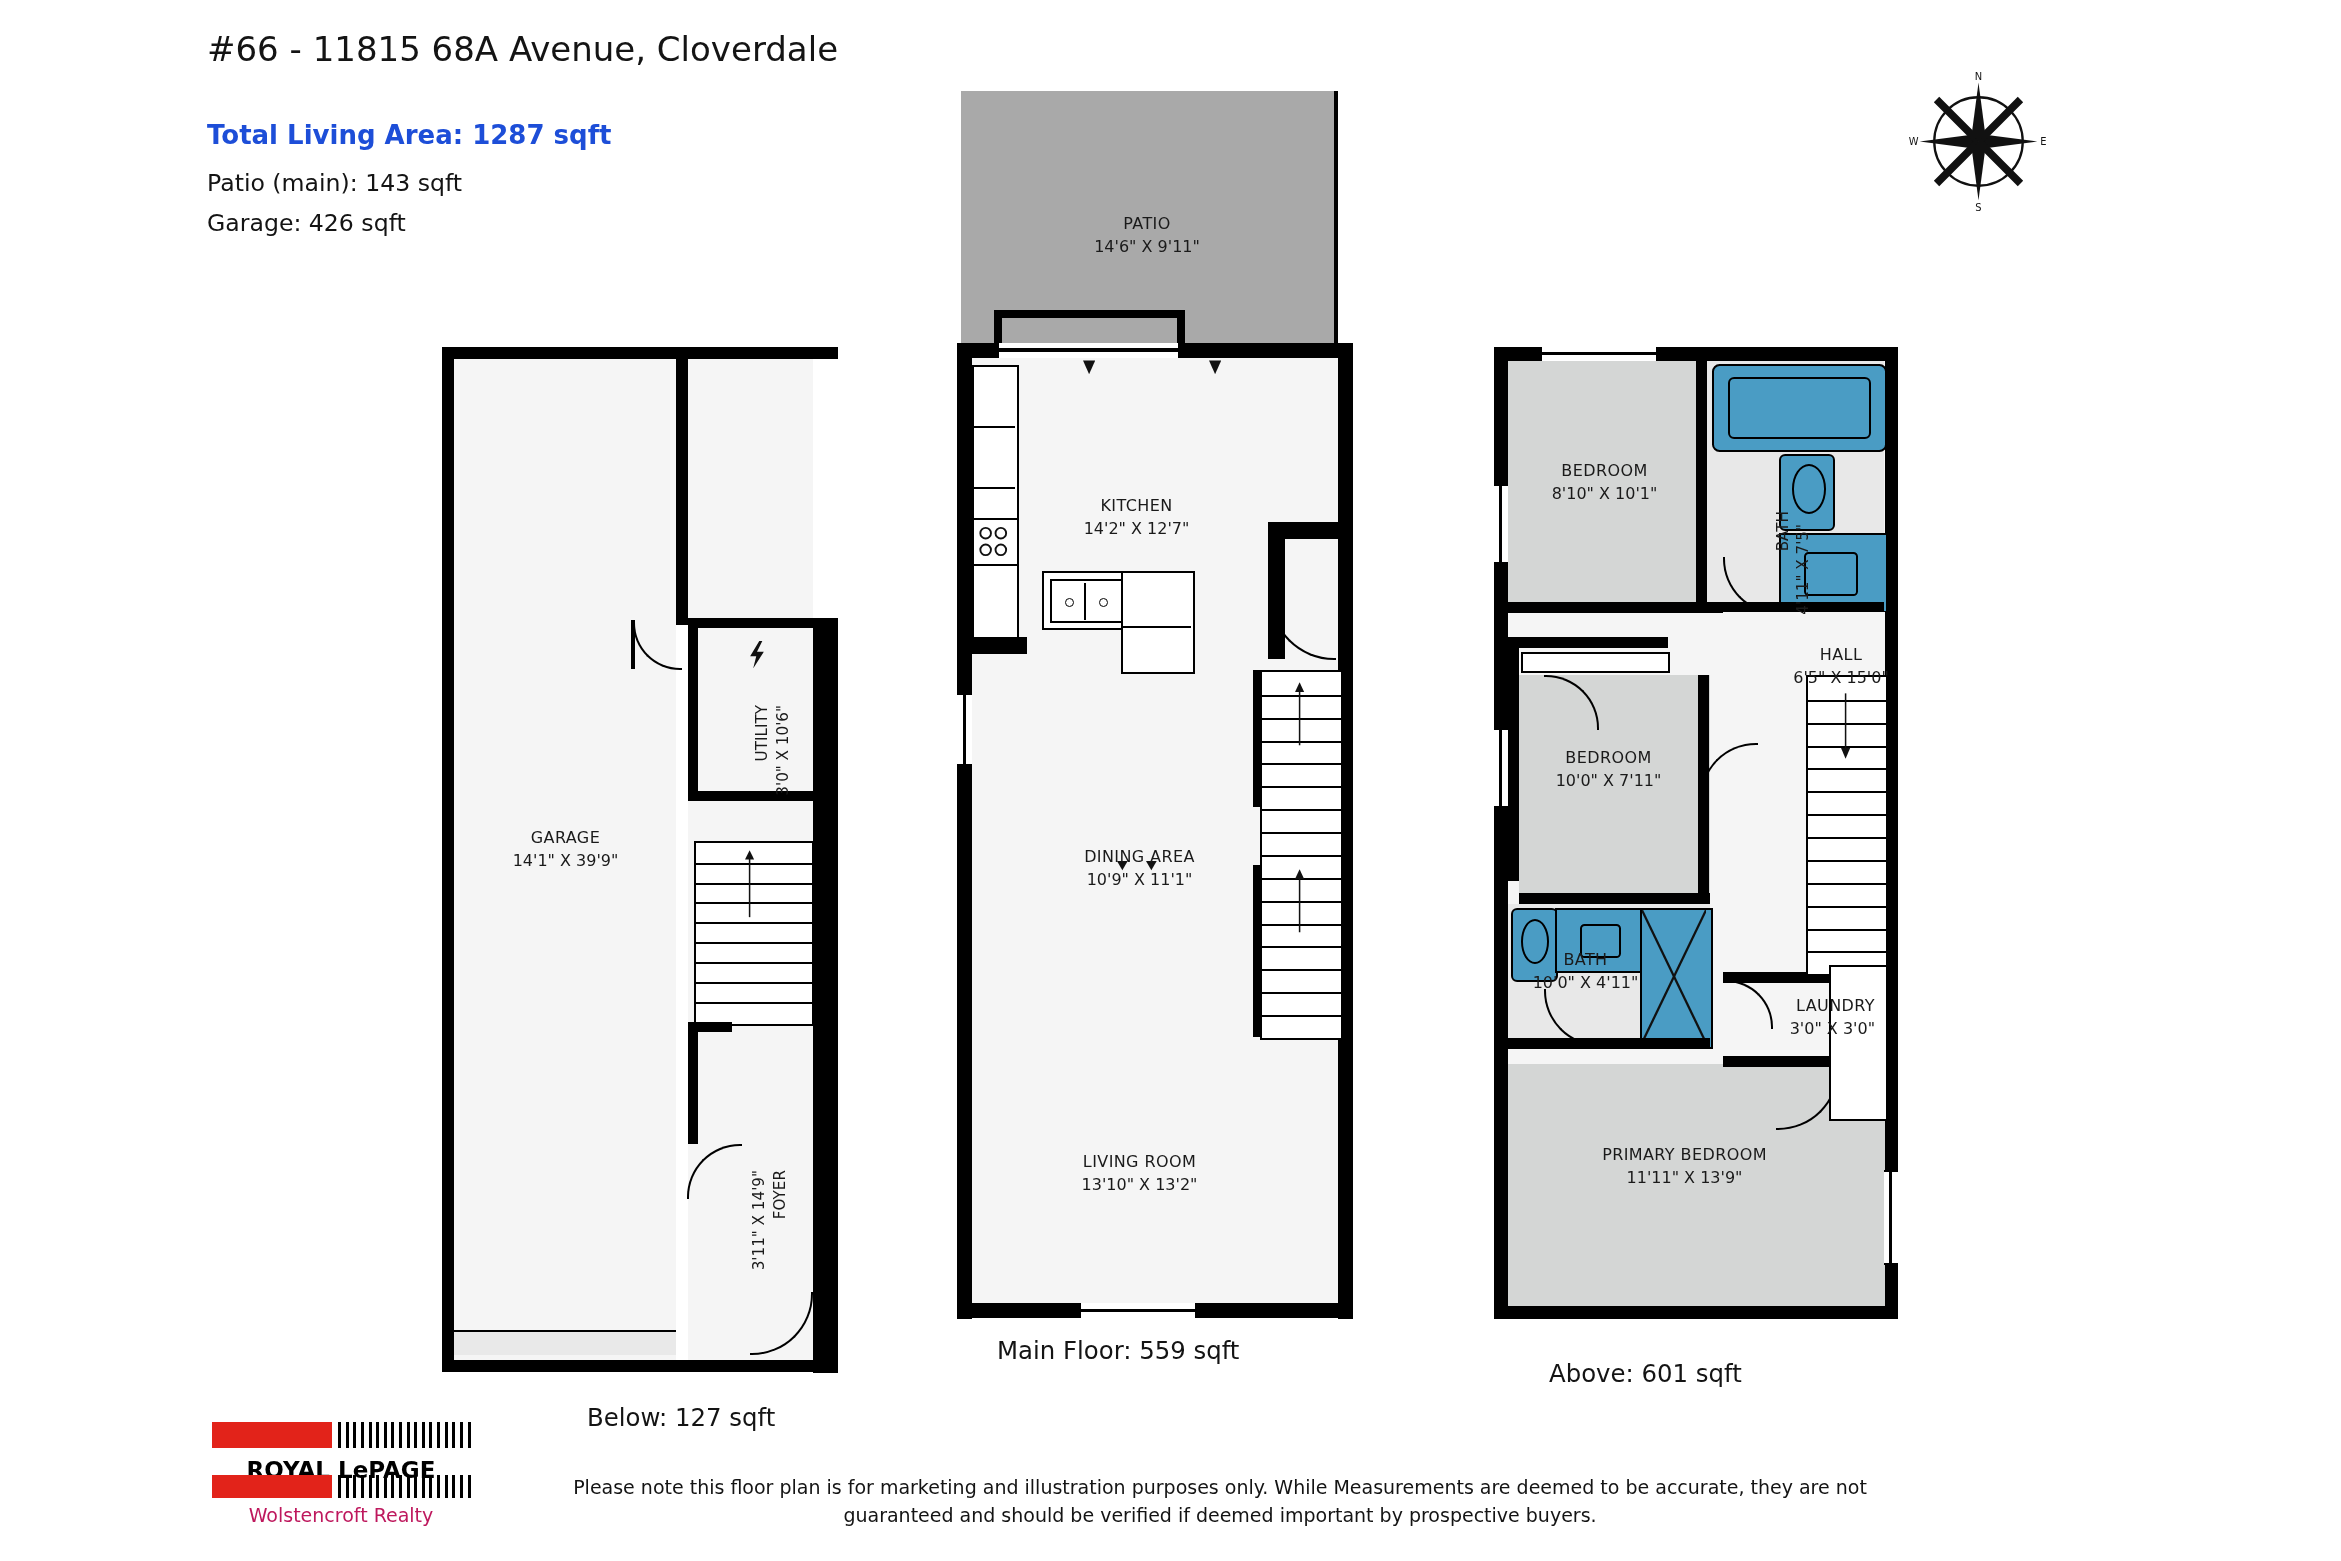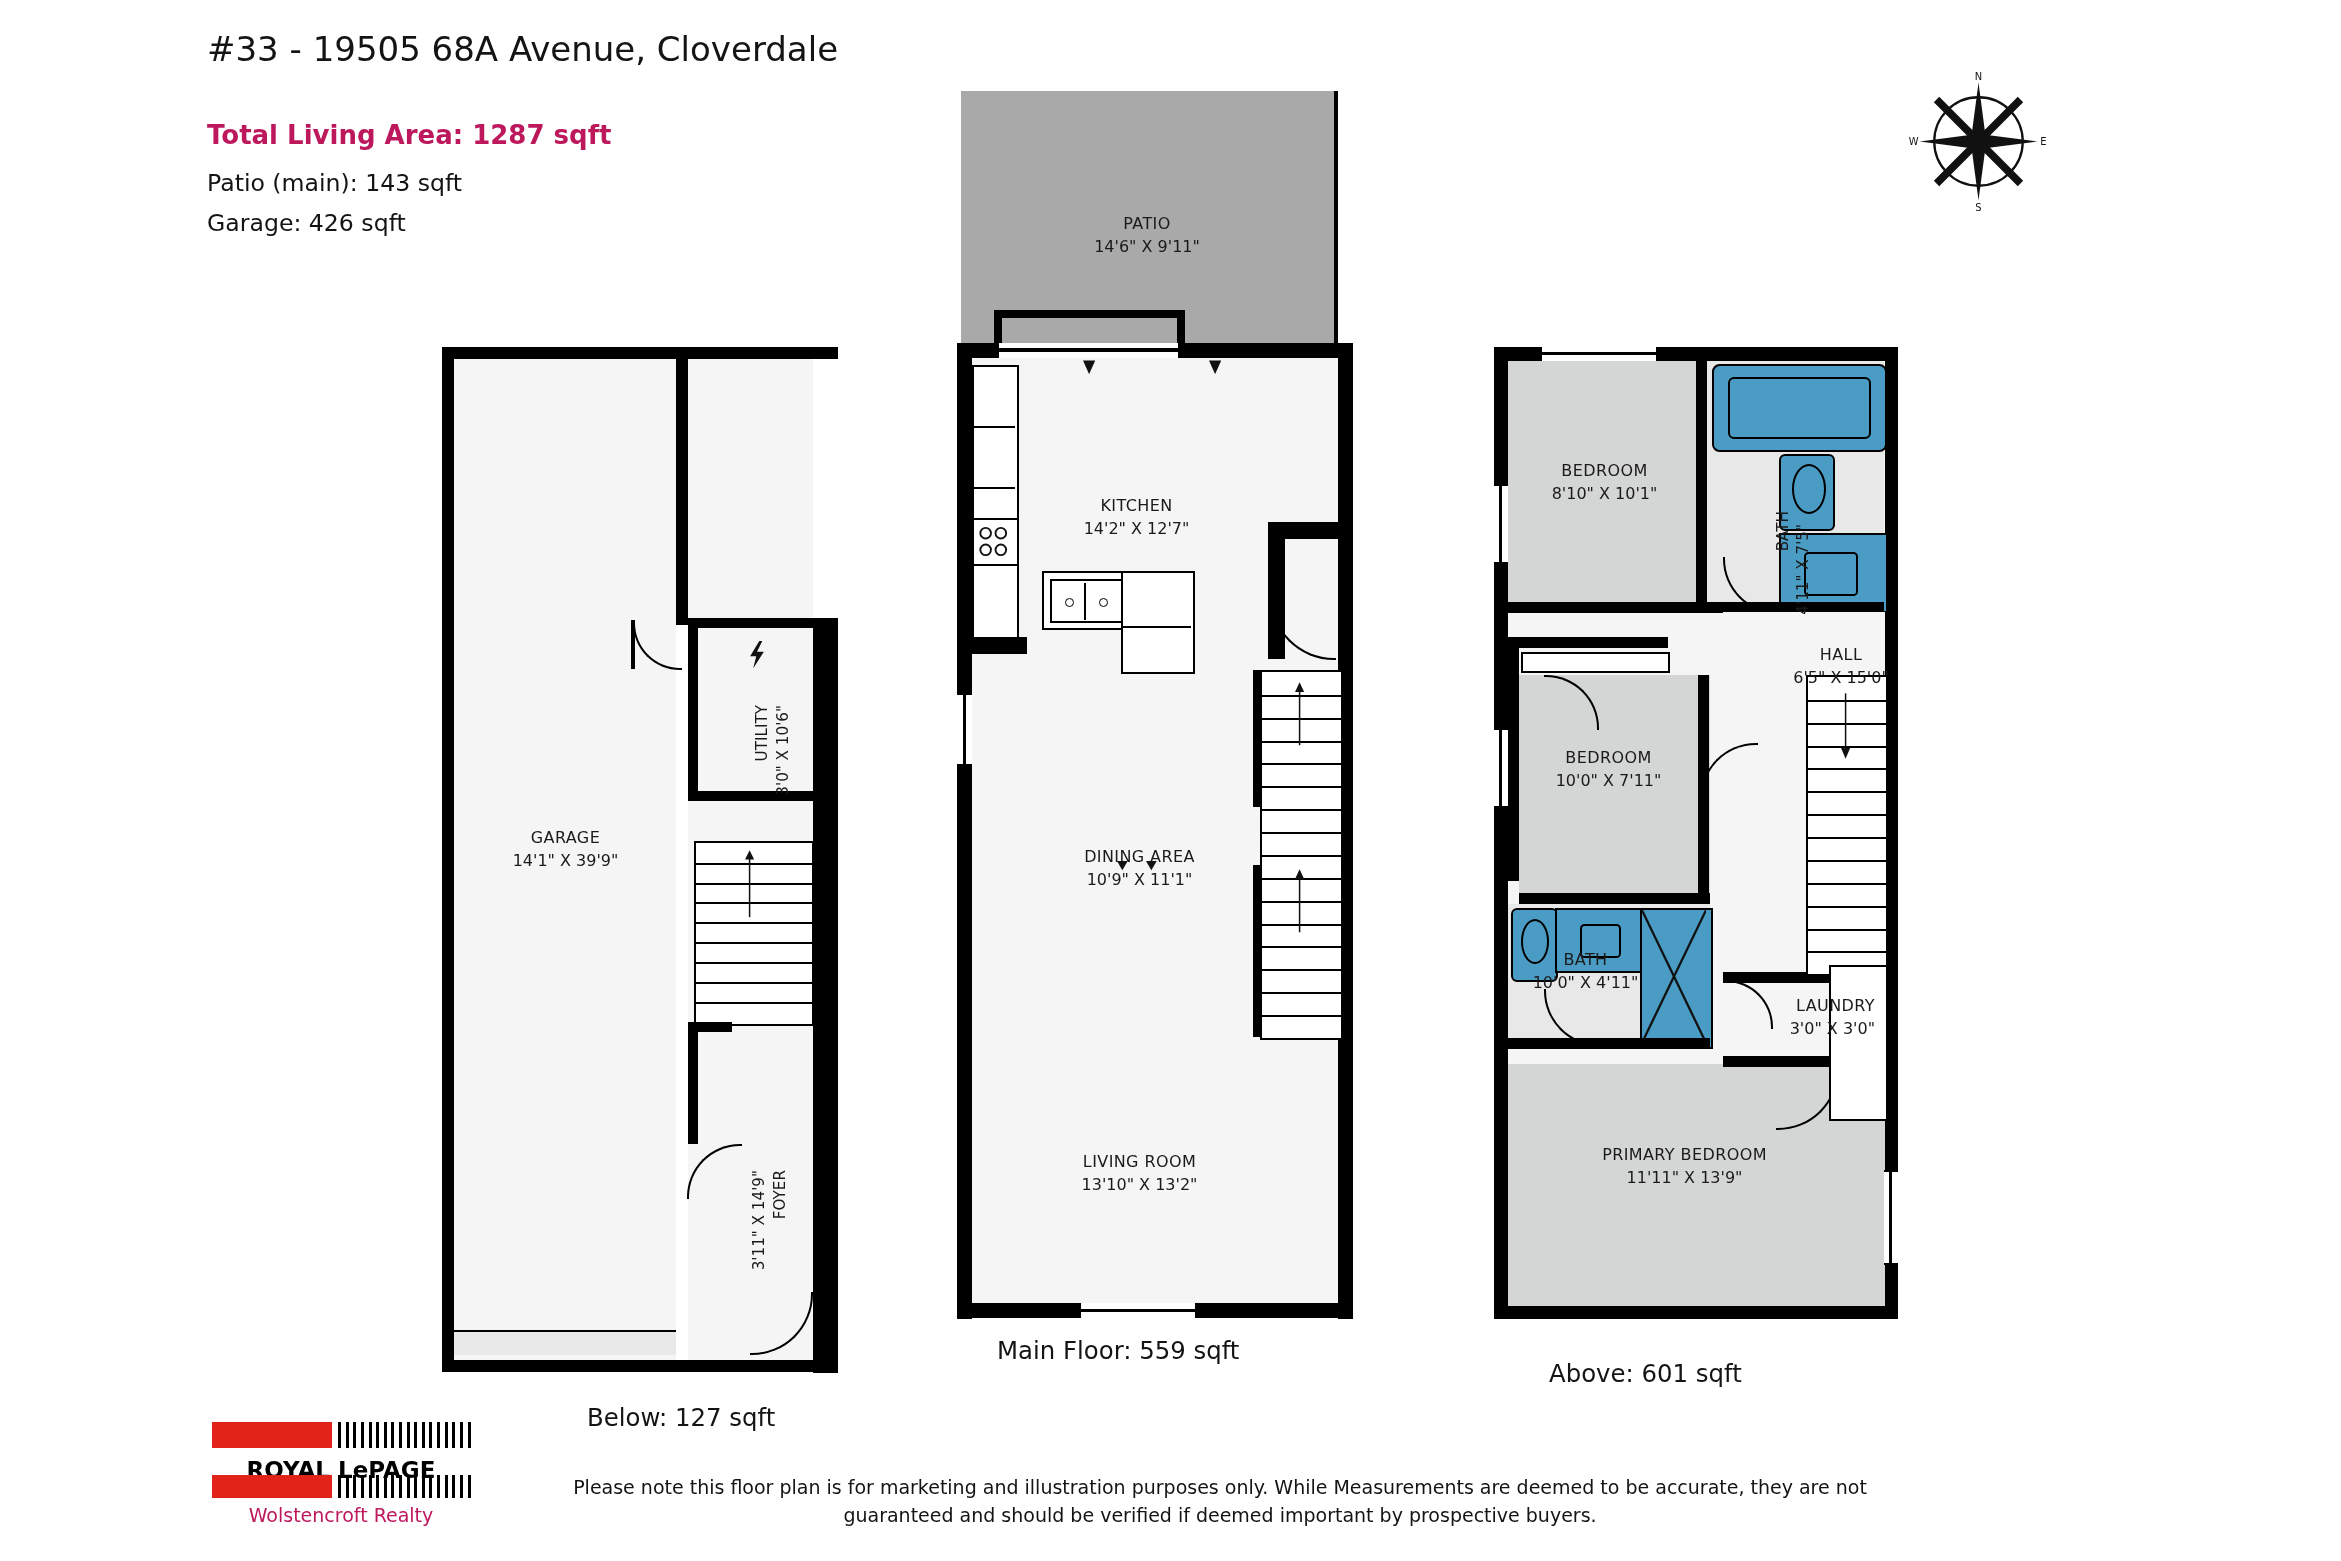--- a/index.html
+++ b/index.html
@@ -17,21 +17,21 @@
   #title{
     left:207px;top:29px;
     font-size:34px;
     font-family:"DejaVu Sans", sans-serif;
     color:#141414;
     letter-spacing:0px;
     white-space:nowrap;
   }
   #area-total{
     left:207px;top:120px;
-    font-size:26px;font-weight:bold;color:#be185d;white-space:nowrap;
+    font-size:26px;font-weight:bold;color:#1d4ed8;white-space:nowrap;
   }
   #area-patio{
     left:207px;top:169px;
     font-size:23.6px;color:#141414;white-space:nowrap;
   }
   #area-garage{
     left:207px;top:209px;
     font-size:23.6px;color:#141414;white-space:nowrap;
   }
 
@@ -89,21 +89,21 @@
     font-size:19px;color:#be185d;font-family:"DejaVu Sans", sans-serif;
   }
   #disclaimer{
     left:534px;top:1474px;width:1372px;
     text-align:center;font-size:19px;color:#141414;line-height:1.45;
   }
 </style>
 </head>
 <body>
 
-<div class="abs" id="title">#33 - 19505 68A Avenue, Cloverdale</div>
+<div class="abs" id="title">#66 - 11815 68A Avenue, Cloverdale</div>
 <div class="abs" id="area-total">Total Living Area: 1287 sqft</div>
 <div class="abs" id="area-patio">Patio (main): 143 sqft</div>
 <div class="abs" id="area-garage">Garage: 426 sqft</div>
 
 <div class="abs" id="compass">
   <svg width="145" height="145" viewBox="0 0 190 190">
     <circle cx="95" cy="95" r="58" fill="none" stroke="#111" stroke-width="3"></circle>
     <polygon points="95,18 104,86 95,95 86,86" fill="#111"></polygon>
     <polygon points="95,172 104,104 95,95 86,104" fill="#111"></polygon>
     <polygon points="18,95 86,104 95,95 86,86" fill="#111"></polygon>

